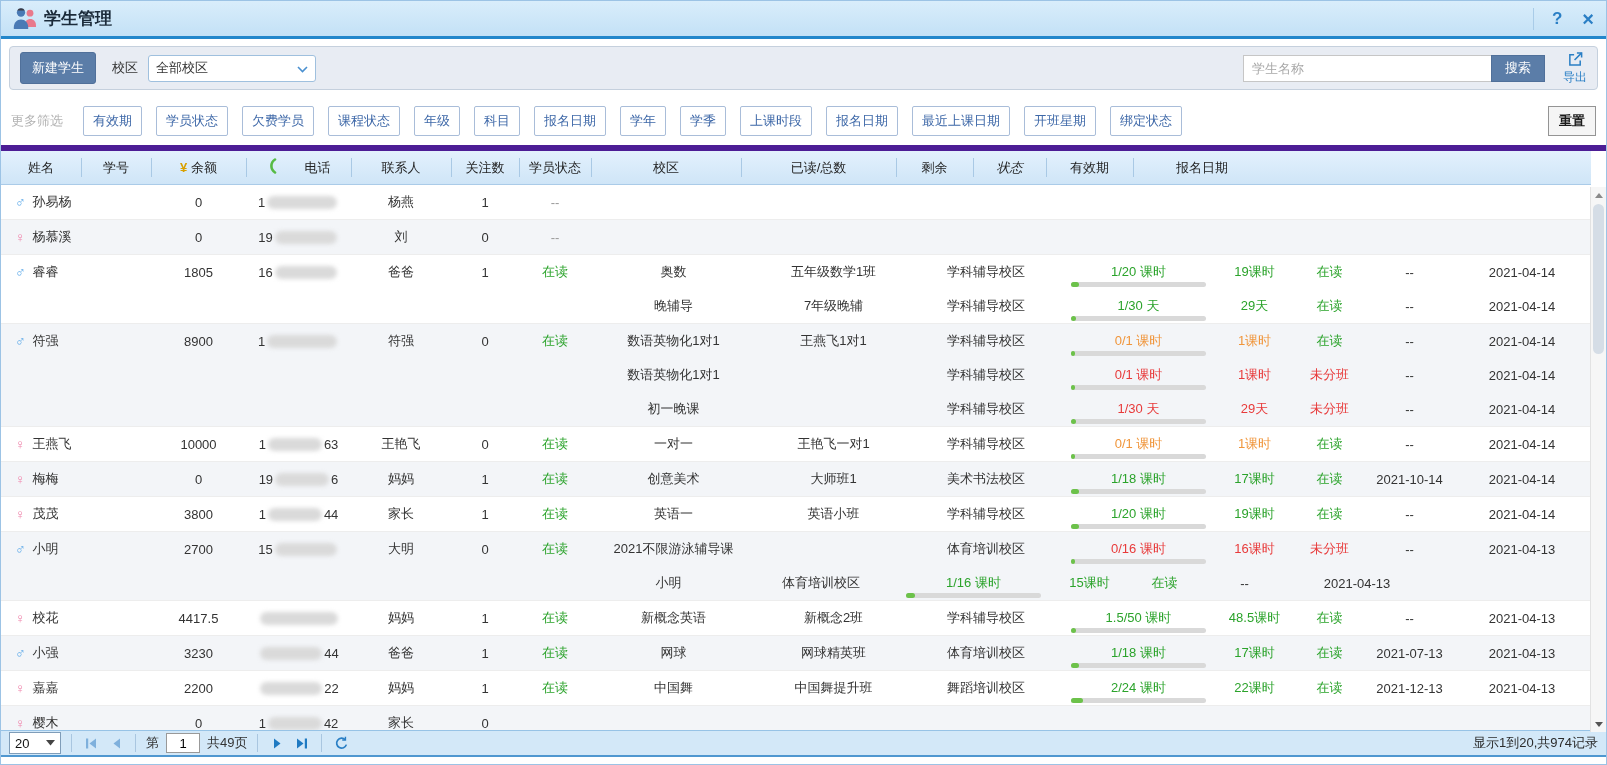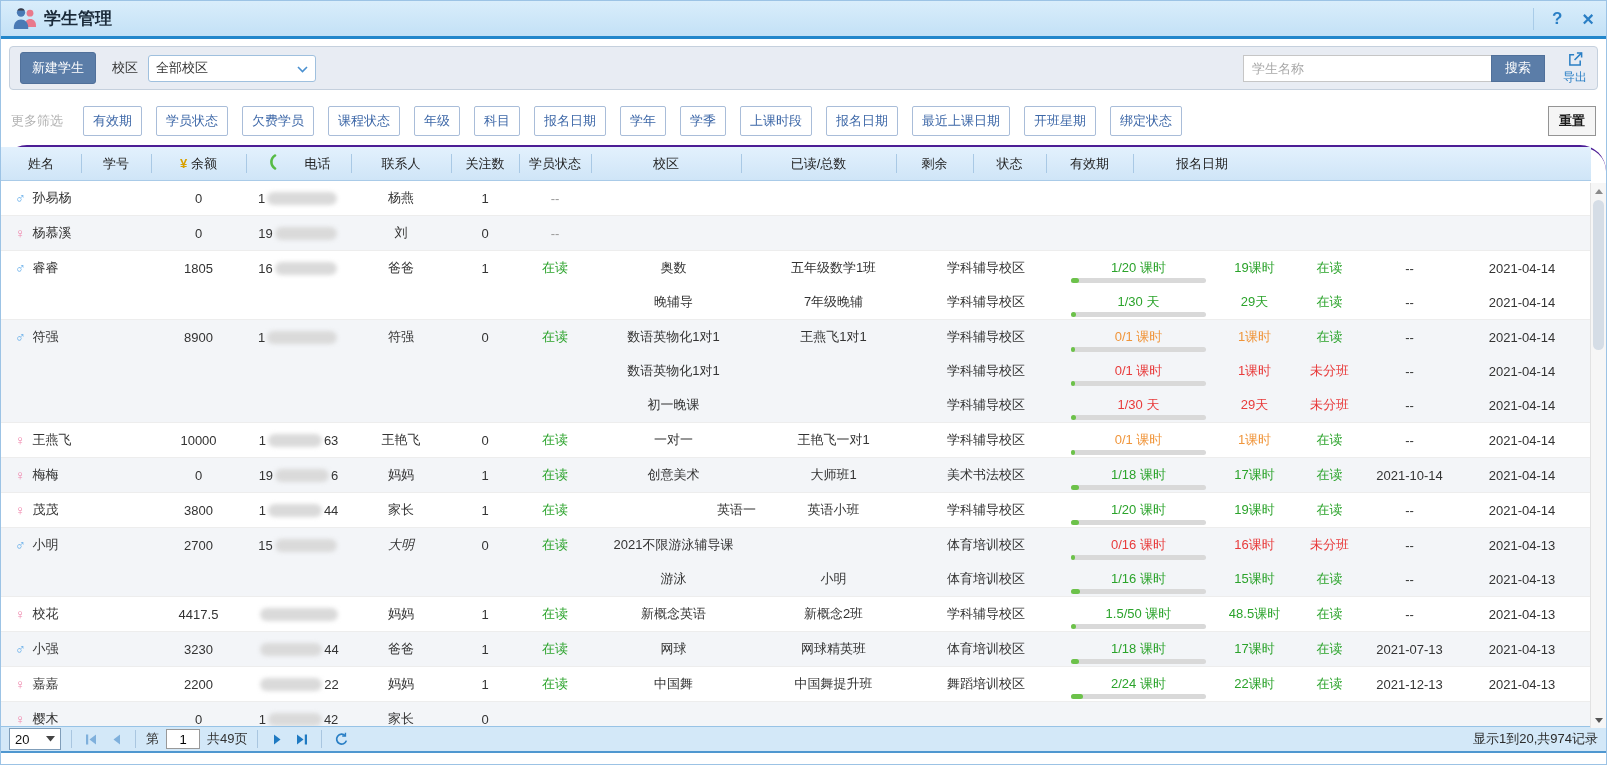--- a/index.html
+++ b/index.html
@@ -34,21 +34,21 @@
   .export{margin-left:18px;display:flex;flex-direction:column;align-items:center;color:#2a7fc5;font-size:12px;line-height:1.15;}
   
   .filterbar{display:flex;align-items:center;padding:9px 10px;background:#fff;}
   .more-label{color:#b2b2b2;margin-right:20px;}
   .filter-btns{display:flex;align-items:center;gap:14px;flex-wrap:nowrap;}
   .filter-btn{border:1px solid #a9bdd9;color:#3e68a8;background:#fff;padding:5px 9px;border-radius:2px;
     font-size:13px;white-space:nowrap;}
   .btn-reset{margin-left:auto;border:1px solid #949494;background:#f5f5f5;color:#1a1a1a;font-weight:bold;
     padding:5px 10px;font-size:13px;}
   
-  .grid{border-top:2px solid #4c1d95;position:relative;border-radius:26px;}
+  .grid{border-top:6px solid #4c1d95;position:relative;}
   .grid-header{display:flex;height:34px;background:linear-gradient(#e3f1fd,#cfe5f7);
     border-bottom:1px solid #aacbe8;align-items:center;width:1590px;}
   .hcell{display:flex;align-items:center;justify-content:center;gap:4px;height:100%;position:relative;
     color:#1f1f1f;}
   .hcell+.hcell::before{content:'';position:absolute;left:0;top:7px;bottom:7px;width:1px;background:#a9c9e5;}
   .yen{color:#d8a000;font-weight:bold;}
   .grid-body{width:1590px;height:545px;overflow:hidden;}
   .row-group{border-bottom:1px solid #ededed;background:#fff;}
   .row-group.alt{background:#f3f5f8;}
   .row{display:flex;height:34px;align-items:center;}
@@ -181,21 +181,21 @@
         </div>
         <div class="hcell" style="width: 150px;">
           <span>校区</span>
         </div>
         <div class="hcell" style="width: 155px;">
           <span>已读/总数</span>
         </div>
         <div class="hcell" style="width: 77px;">
           <span>剩余</span>
         </div>
-        <div class="hcell" style="width: 73px;">
+        <div class="hcell" style="width: 73px; font-style: italic;">
           <span>状态</span>
         </div>
         <div class="hcell" style="width: 87px;">
           <span>有效期</span>
         </div>
         <div class="hcell" style="width: 138px;">
           <span>报名日期</span>
         </div>
       </div>
     <div class="grid-body">
@@ -596,21 +596,21 @@
             </div>
             <div class="cell" style="width: 100px;">
               <span>家长</span>
             </div>
             <div class="cell" style="width: 68px;">
               <span>1</span>
             </div>
             <div class="cell" style="width: 72px;">
               <span class="t-green">在读</span>
             </div>
-            <div class="cell" style="width: 165px; justify-content: flex-end;">
+            <div class="cell" style="width: 165px;">
               <span>英语一</span>
             </div>
             <div class="cell" style="width: 155px;">
               <span>英语小班</span>
             </div>
             <div class="cell" style="width: 150px;">
               <span>学科辅导校区</span>
             </div>
             <div class="cell" style="width: 155px;">
               <span class="t-green">1/20 课时</span>
@@ -639,21 +639,21 @@
               <span>小明</span>
             </div>
             <div class="cell" style="width: 70px;"></div>
             <div class="cell" style="width: 95px;">
               <span>2700</span>
             </div>
             <div class="cell" style="width: 105px;">
               <span>15</span>
               <span class="blur" style="width: 62px;"></span>
             </div>
-            <div class="cell" style="width: 100px; font-style: italic;">
+            <div class="cell" style="width: 100px;">
               <span>大明</span>
             </div>
             <div class="cell" style="width: 68px;">
               <span>0</span>
             </div>
             <div class="cell" style="width: 72px;">
               <span class="t-green">在读</span>
             </div>
             <div class="cell" style="width: 165px;">
               <span>2021不限游泳辅导课</span>
@@ -682,23 +682,20 @@
             </div>
           </div>
           <div class="row">
             <div class="cell c-name" style="width: 80px;"></div>
             <div class="cell" style="width: 70px;"></div>
             <div class="cell" style="width: 95px;"></div>
             <div class="cell" style="width: 105px;"></div>
             <div class="cell" style="width: 100px;"></div>
             <div class="cell" style="width: 68px;"></div>
             <div class="cell" style="width: 72px;"></div>
-            <div class="cell" style="width: 165px;">
-              <span>游泳</span>
-            </div>
             <div class="cell" style="width: 155px;">
               <span>小明</span>
             </div>
             <div class="cell" style="width: 150px;">
               <span>体育培训校区</span>
             </div>
             <div class="cell" style="width: 155px;">
               <span class="t-green">1/16 课时</span>
               <div class="pbar">
                 <div class="pfill" style="width: 7%;"></div>

